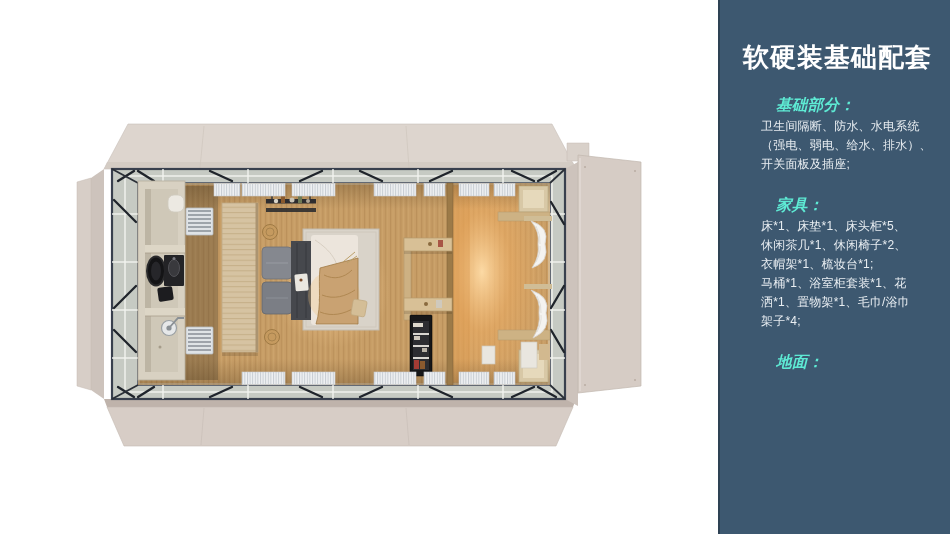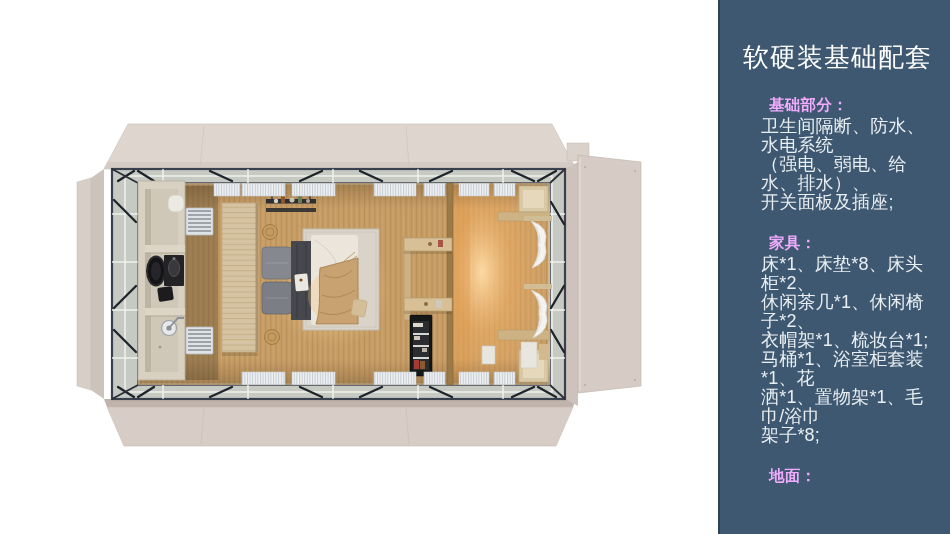--- a/index.html
+++ b/index.html
@@ -9,26 +9,26 @@
   .sidebar{
     position:absolute;left:718px;top:0;width:232px;height:534px;
     background:var(--sidebar-bg,#3d5870);
     border-left:2px solid var(--sidebar-border,#2e4254);
     box-sizing:border-box;
     padding:40px 14px 18px 41px;
     color:var(--sidebar-text,#e9eef2);
   }
   .sidebar h1{
     margin:0 0 0 -18px;
-    font-size:26px;line-height:34px;font-weight:400;
+    font-size:26px;line-height:34px;font-weight:700;
     color:var(--sidebar-title,#ffffff);
     letter-spacing:1px;white-space:nowrap;
   }
-  .sec h2{margin:21px 8px 3px;font-size:15.5px;line-height:19px;font-weight:700;color:#f0abfc;letter-spacing:.3px;}
-  .sec p{margin:0;font-size:18px;line-height:19px;white-space:pre-line;letter-spacing:.2px;}
+  .sec h2{margin:21px 15px 3px;font-size:15.5px;line-height:19px;font-weight:700;color:#5eead4;letter-spacing:.3px;font-style:italic;}
+  .sec p{margin:0;font-size:12px;line-height:19px;white-space:pre-line;letter-spacing:.2px;}
 </style>
 </head>
 <body>
 
 <div class="stage">
 
   <svg class="plan" viewBox="0 0 718 534" aria-hidden="true">
     <defs>
       <pattern id="planks" width="5.2" height="9" patternUnits="userSpaceOnUse">
         <rect width="5.2" height="9" fill="#c79d66"></rect>
@@ -346,32 +346,32 @@
 
     <div class="sec">
       <h2>基础部分：</h2>
       <p>卫生间隔断、防水、水电系统
 （强电、弱电、给水、排水）、
 开关面板及插座;</p>
     </div>
 
     <div class="sec">
       <h2>家具：</h2>
-      <p>床*1、床垫*8、床头柜*2、
+      <p>床*1、床垫*1、床头柜*5、
 休闲茶几*1、休闲椅子*2、
 衣帽架*1、梳妆台*1;</p>
     </div>
 
     <div class="sec">
     </div>
 
     <div class="sec">
       <p>马桶*1、浴室柜套装*1、花
 洒*1、置物架*1、毛巾/浴巾
-架子*8;</p>
+架子*4;</p>
     </div>
 
     <div class="sec">
       <h2>地面：</h2>
 
     </div>
   </aside>
 </div>
 
 </body></html>

